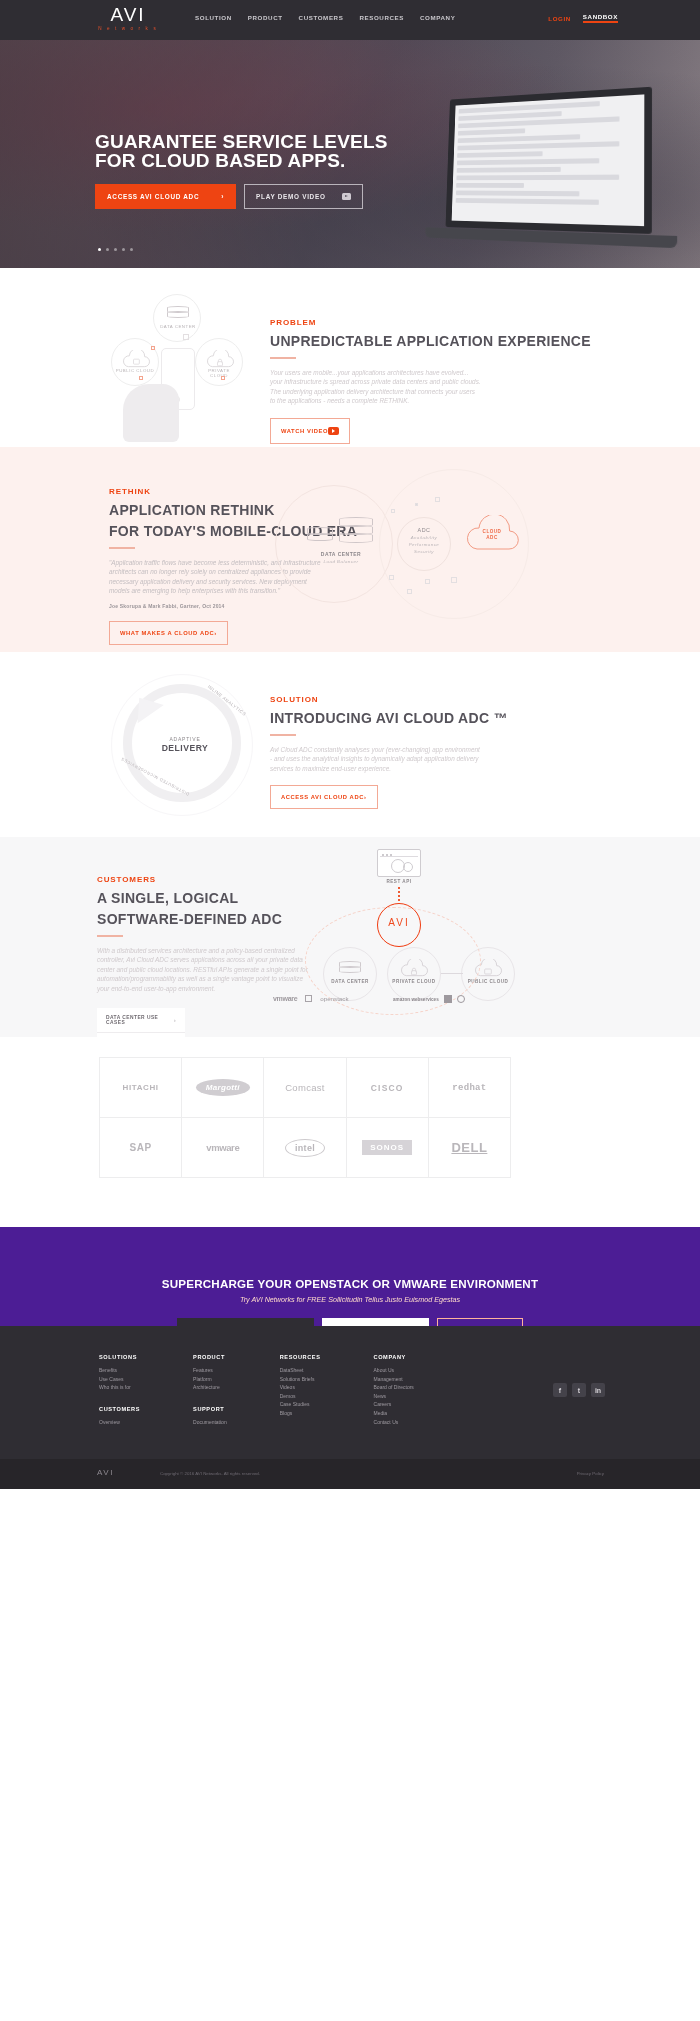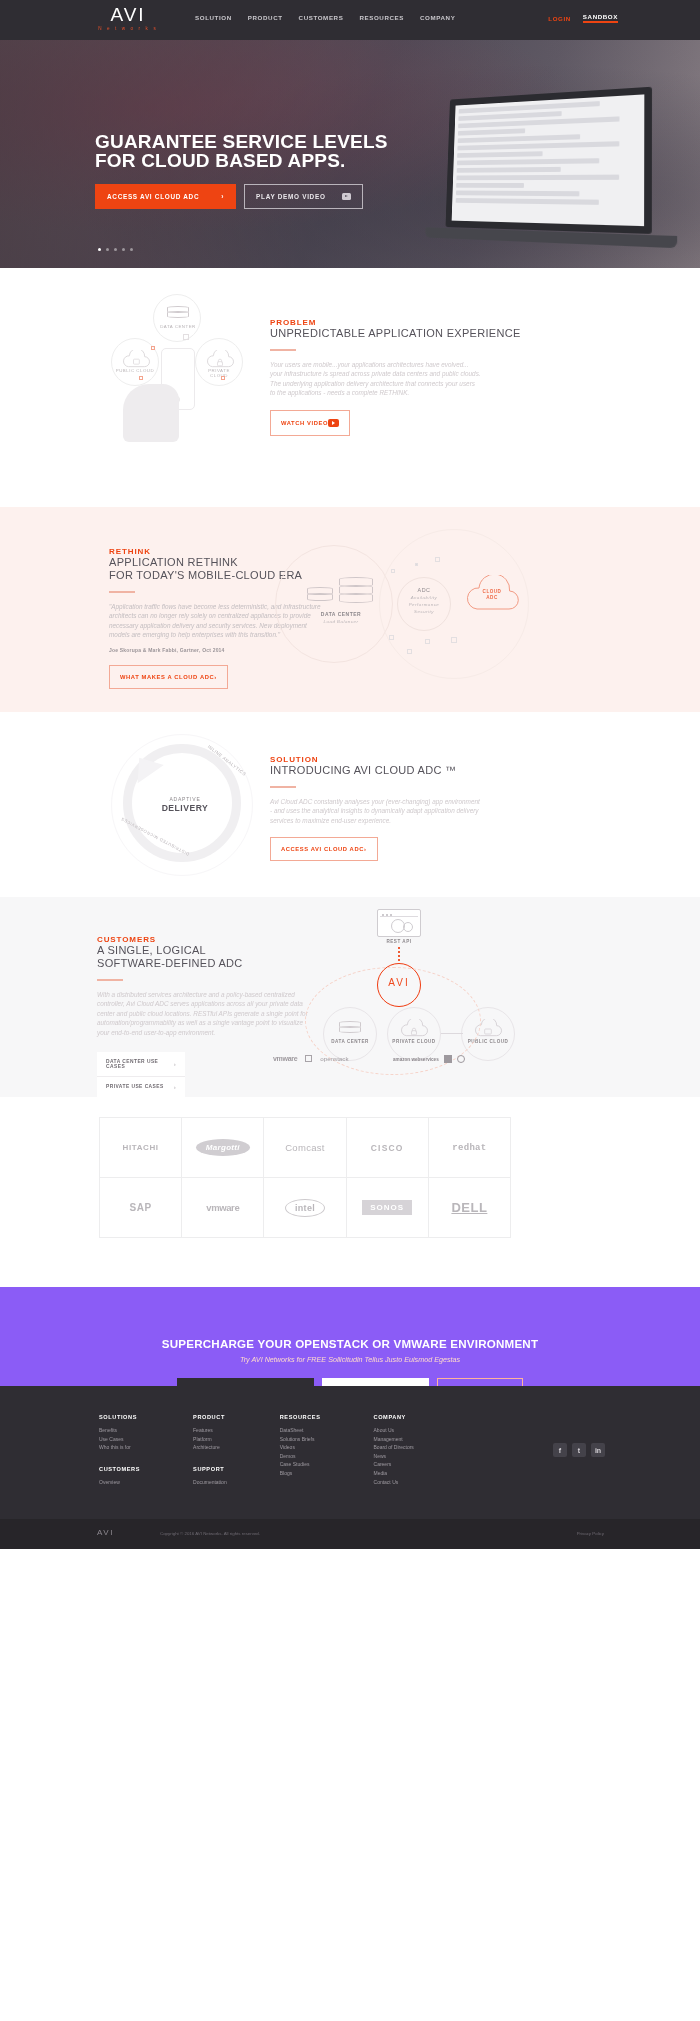--- a/index.html
+++ b/index.html
@@ -93,38 +93,38 @@
   .hero-dots i.on { background:#fff; }
 
   
   .sec { position: relative; }
   .sec-white { background:#fff; }
   .sec-pink  { background:#fdf1ee; }
   .sec-gray  { background:#f7f7f8; }
   .inner { width: 510px; margin: 0 auto; position: relative; }
 
   .eyebrow { color:#ee4412; font-size:8px; font-weight:700; letter-spacing:.9px; }
-  .headline { color:#55525a; font-size:11px; font-weight:400; letter-spacing:.3px; line-height:13px; margin-top:0;}
+  .headline { color:#55525a; font-size:14px; font-weight:700; letter-spacing:.3px; line-height:13px; margin-top:8px;}
   .rule { width:26px; height:1.6px; background:#f0b3a3; margin:9px 0 9px; }
   .body {
     color:#cfc9cc; font-size:6.4px; font-style:italic; line-height:9.6px; max-width:212px;
   }
   .body.dk { color:#c4bec1; }
   .quote-cite { color:#9b9599; font-size:5px; font-weight:700; margin-top:7px; letter-spacing:.2px;}
   .btn-outline {
     display:inline-flex; align-items:center; justify-content:space-between;
     border:1px solid #f3a995; color:#ee4412; font-size:5.8px; font-weight:700; letter-spacing:.6px;
     padding:8px 10px; text-decoration:none; margin-top:12px; min-width:90px;
   }
   .btn-outline.vid { min-width:72px; }
   .yt { width:11px;height:8px;background:#ee4412;border-radius:2px;position:relative;}
   .yt::after{content:"";position:absolute;left:4px;top:2px;border-left:3.5px solid #fff;border-top:2px solid transparent;border-bottom:2px solid transparent;}
 
   
-  .s-problem { height: 239px; }
+  .s-problem { height: 179px; }
   .s-problem .txt { position:absolute; left:175px; top:50px; }
   .s-rethink { height: 205px; }
   .s-rethink .txt { position:absolute; left:14px; top:40px; }
   .s-solution { height: 185px; }
   .s-solution .txt { position:absolute; left:175px; top:43px; }
   .s-deploy { height: 200px; }
   .s-deploy .txt { position:absolute; left:2px; top:38px; }
 
   
   .diag { position:absolute; }
@@ -157,21 +157,21 @@
     display:grid; grid-template-columns:repeat(5,1fr); grid-template-rows:60px 60px;
     border:1px solid #ededee; border-right:none; border-bottom:none;
   }
   .logo-cell {
     border-right:1px solid #ededee; border-bottom:1px solid #ededee;
     display:flex;align-items:center;justify-content:center;
     font-size:9px; color:#b9b6ba; letter-spacing:.3px; font-weight:700;
   }
 
   
-  .cta { background:#8b5cf6; height:99px; position:relative;text-decoration:underline; }
+  .cta { background:#4c1d95; height:99px; position:relative;text-decoration:underline; }
   .cta h2 {
     position:absolute; left:0; right:0; top:50px; text-align:center;
     color:#fff; font-size:11.6px; font-weight:700; letter-spacing:.2px;
   }
   .cta p {
     position:absolute; left:0; right:0; top:68px; text-align:center;
     color:#ffd9cb; font-size:7.2px; font-style:italic;
   }
   .cta-btns { position:absolute; left:0; right:0; top:91px; display:flex; justify-content:center; gap:8px; }
   .cta-btn {

